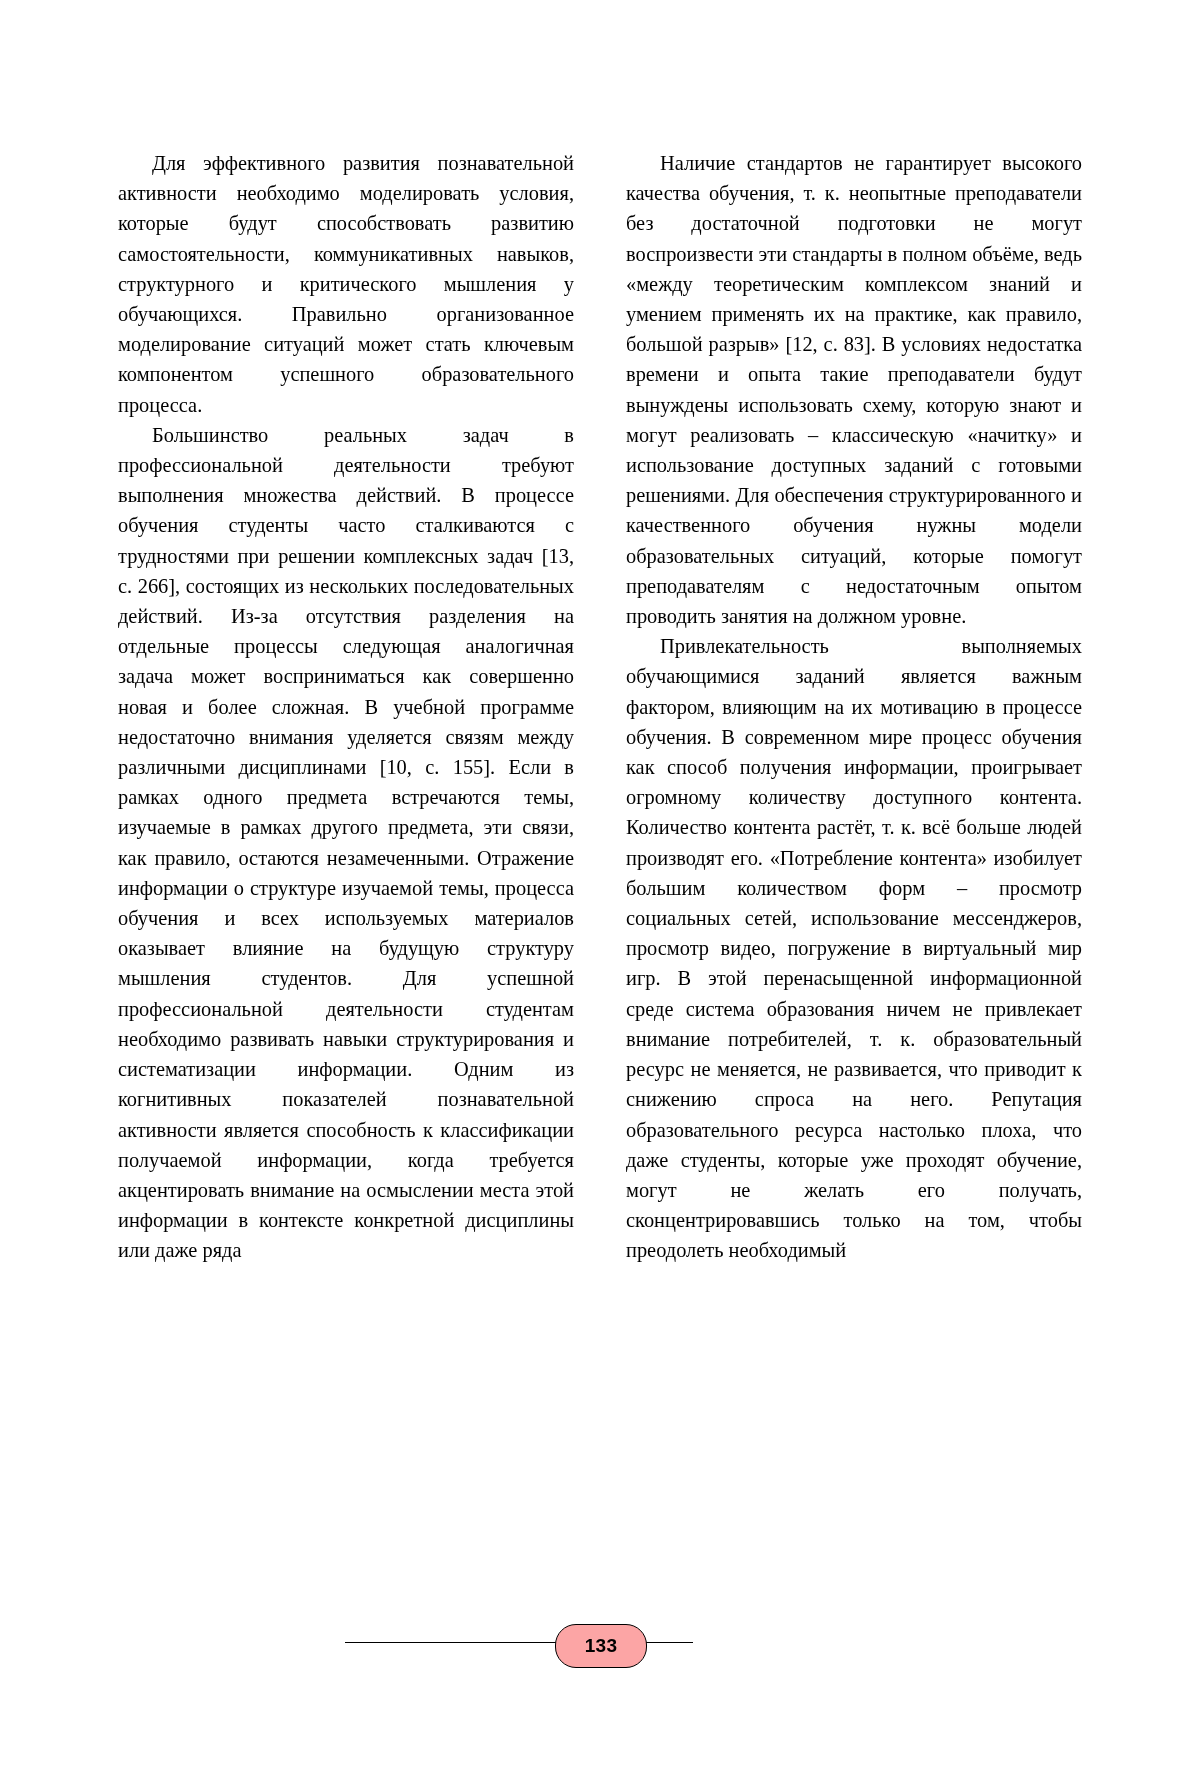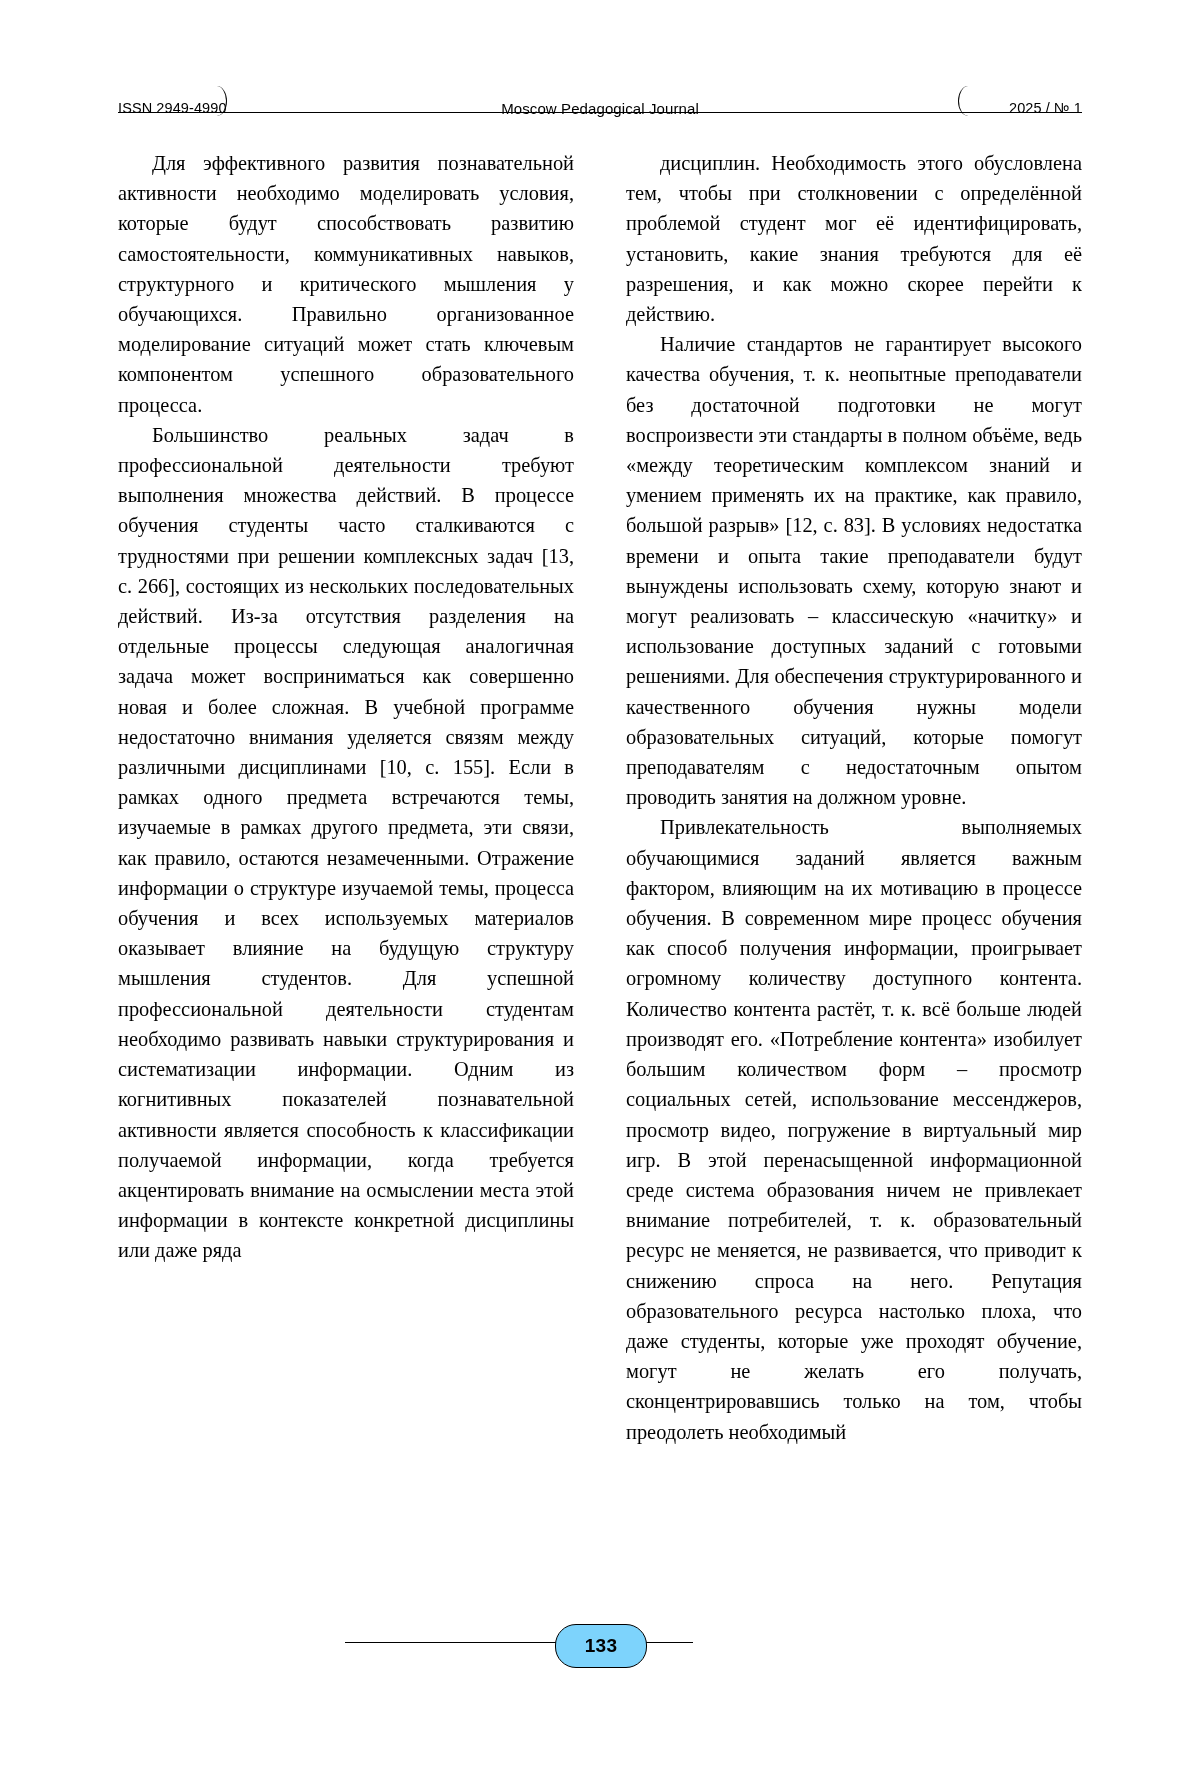--- a/index.html
+++ b/index.html
@@ -122,53 +122,44 @@
     background: #000;
   }
   .page-badge {
     position: absolute;
     left: 555px;
     top: 4px;
     width: 90px;
     height: 42px;
     border: 1.4px solid #000;
     border-radius: 21px;
-    background: #7dd3fc;
+    background: #fca5a5;
     display: flex;
     align-items: center;
     justify-content: center;
   }
   .page-badge span {
     font-family: "Liberation Sans", sans-serif;
     font-weight: bold;
     font-size: 19px;
     letter-spacing: 0.3px;
   }
 </style>
 </head>
 <body>
 
 <div class="page">
 
-  <div class="header">
-    <div class="header-rule"></div>
-    <div class="cap left"></div>
-    <div class="cap right"></div>
-    <div class="hdr-text hdr-issn">ISSN 2949-4990</div>
-    <div class="hdr-text hdr-title">Moscow Pedagogical Journal</div>
-    <div class="hdr-text hdr-issue">2025 / № 1</div>
-  </div>
 
   <div class="columns">
     <div class="col">
       <p>Для эффективного развития познавательной активности необходимо моделировать условия, которые будут способствовать развитию самостоятельности, коммуникативных навыков, структурного и критического мышления у обучающихся. Правильно организованное моделирование ситуаций может стать ключевым компонентом успешного образовательного процесса.</p>
       <p>Большинство реальных задач в профессиональной деятельности требуют выполнения множества действий. В процессе обучения студенты часто сталкиваются с трудностями при решении комплексных задач [13, с. 266], состоящих из нескольких последовательных действий. Из-за отсутствия разделения на отдельные процессы следующая аналогичная задача может восприниматься как совершенно новая и более сложная. В учебной программе недостаточно внимания уделяется связям между различными дисциплинами [10, с. 155]. Если в рамках одного предмета встречаются темы, изучаемые в рамках другого предмета, эти связи, как правило, остаются незамеченными. Отражение информации о структуре изучаемой темы, процесса обучения и всех используемых материалов оказывает влияние на будущую структуру мышления студентов. Для успешной профессиональной деятельности студентам необходимо развивать навыки структурирования и систематизации информации. Одним из когнитивных показателей познавательной активности является способность к классификации получаемой информации, когда требуется акцентировать внимание на осмыслении места этой информации в контексте конкретной дисциплины или даже ряда</p>
     </div>
     <div class="col">
-      <p>дисциплин. Необходимость этого обусловлена тем, чтобы при столкновении с определённой проблемой студент мог её идентифицировать, установить, какие знания требуются для её разрешения, и как можно скорее перейти к действию.</p>
       <p>Наличие стандартов не гарантирует высокого качества обучения, т. к. неопытные преподаватели без достаточной подготовки не могут воспроизвести эти стандарты в полном объёме, ведь «между теоретическим комплексом знаний и умением применять их на практике, как правило, большой разрыв» [12, с. 83]. В условиях недостатка времени и опыта такие преподаватели будут вынуждены использовать схему, которую знают и могут реализовать – классическую «начитку» и использование доступных заданий с готовыми решениями. Для обеспечения структурированного и качественного обучения нужны модели образовательных ситуаций, которые помогут преподавателям с недостаточным опытом проводить занятия на должном уровне.</p>
       <p>Привлекательность выполняемых обучающимися заданий является важным фактором, влияющим на их мотивацию в процессе обучения. В современном мире процесс обучения как способ получения информации, проигрывает огромному количеству доступного контента. Количество контента растёт, т. к. всё больше людей производят его. «Потребление контента» изобилует большим количеством форм – просмотр социальных сетей, использование мессенджеров, просмотр видео, погружение в виртуальный мир игр. В этой перенасыщенной информационной среде система образования ничем не привлекает внимание потребителей, т. к. образовательный ресурс не меняется, не развивается, что приводит к снижению спроса на него. Репутация образовательного ресурса настолько плоха, что даже студенты, которые уже проходят обучение, могут не желать его получать, сконцентрировавшись только на том, чтобы преодолеть необходимый</p>
     </div>
   </div>
 
   <div class="footer">
     <div class="footer-rule"></div>
     <div class="page-badge">
       <span>133</span>
     </div>

